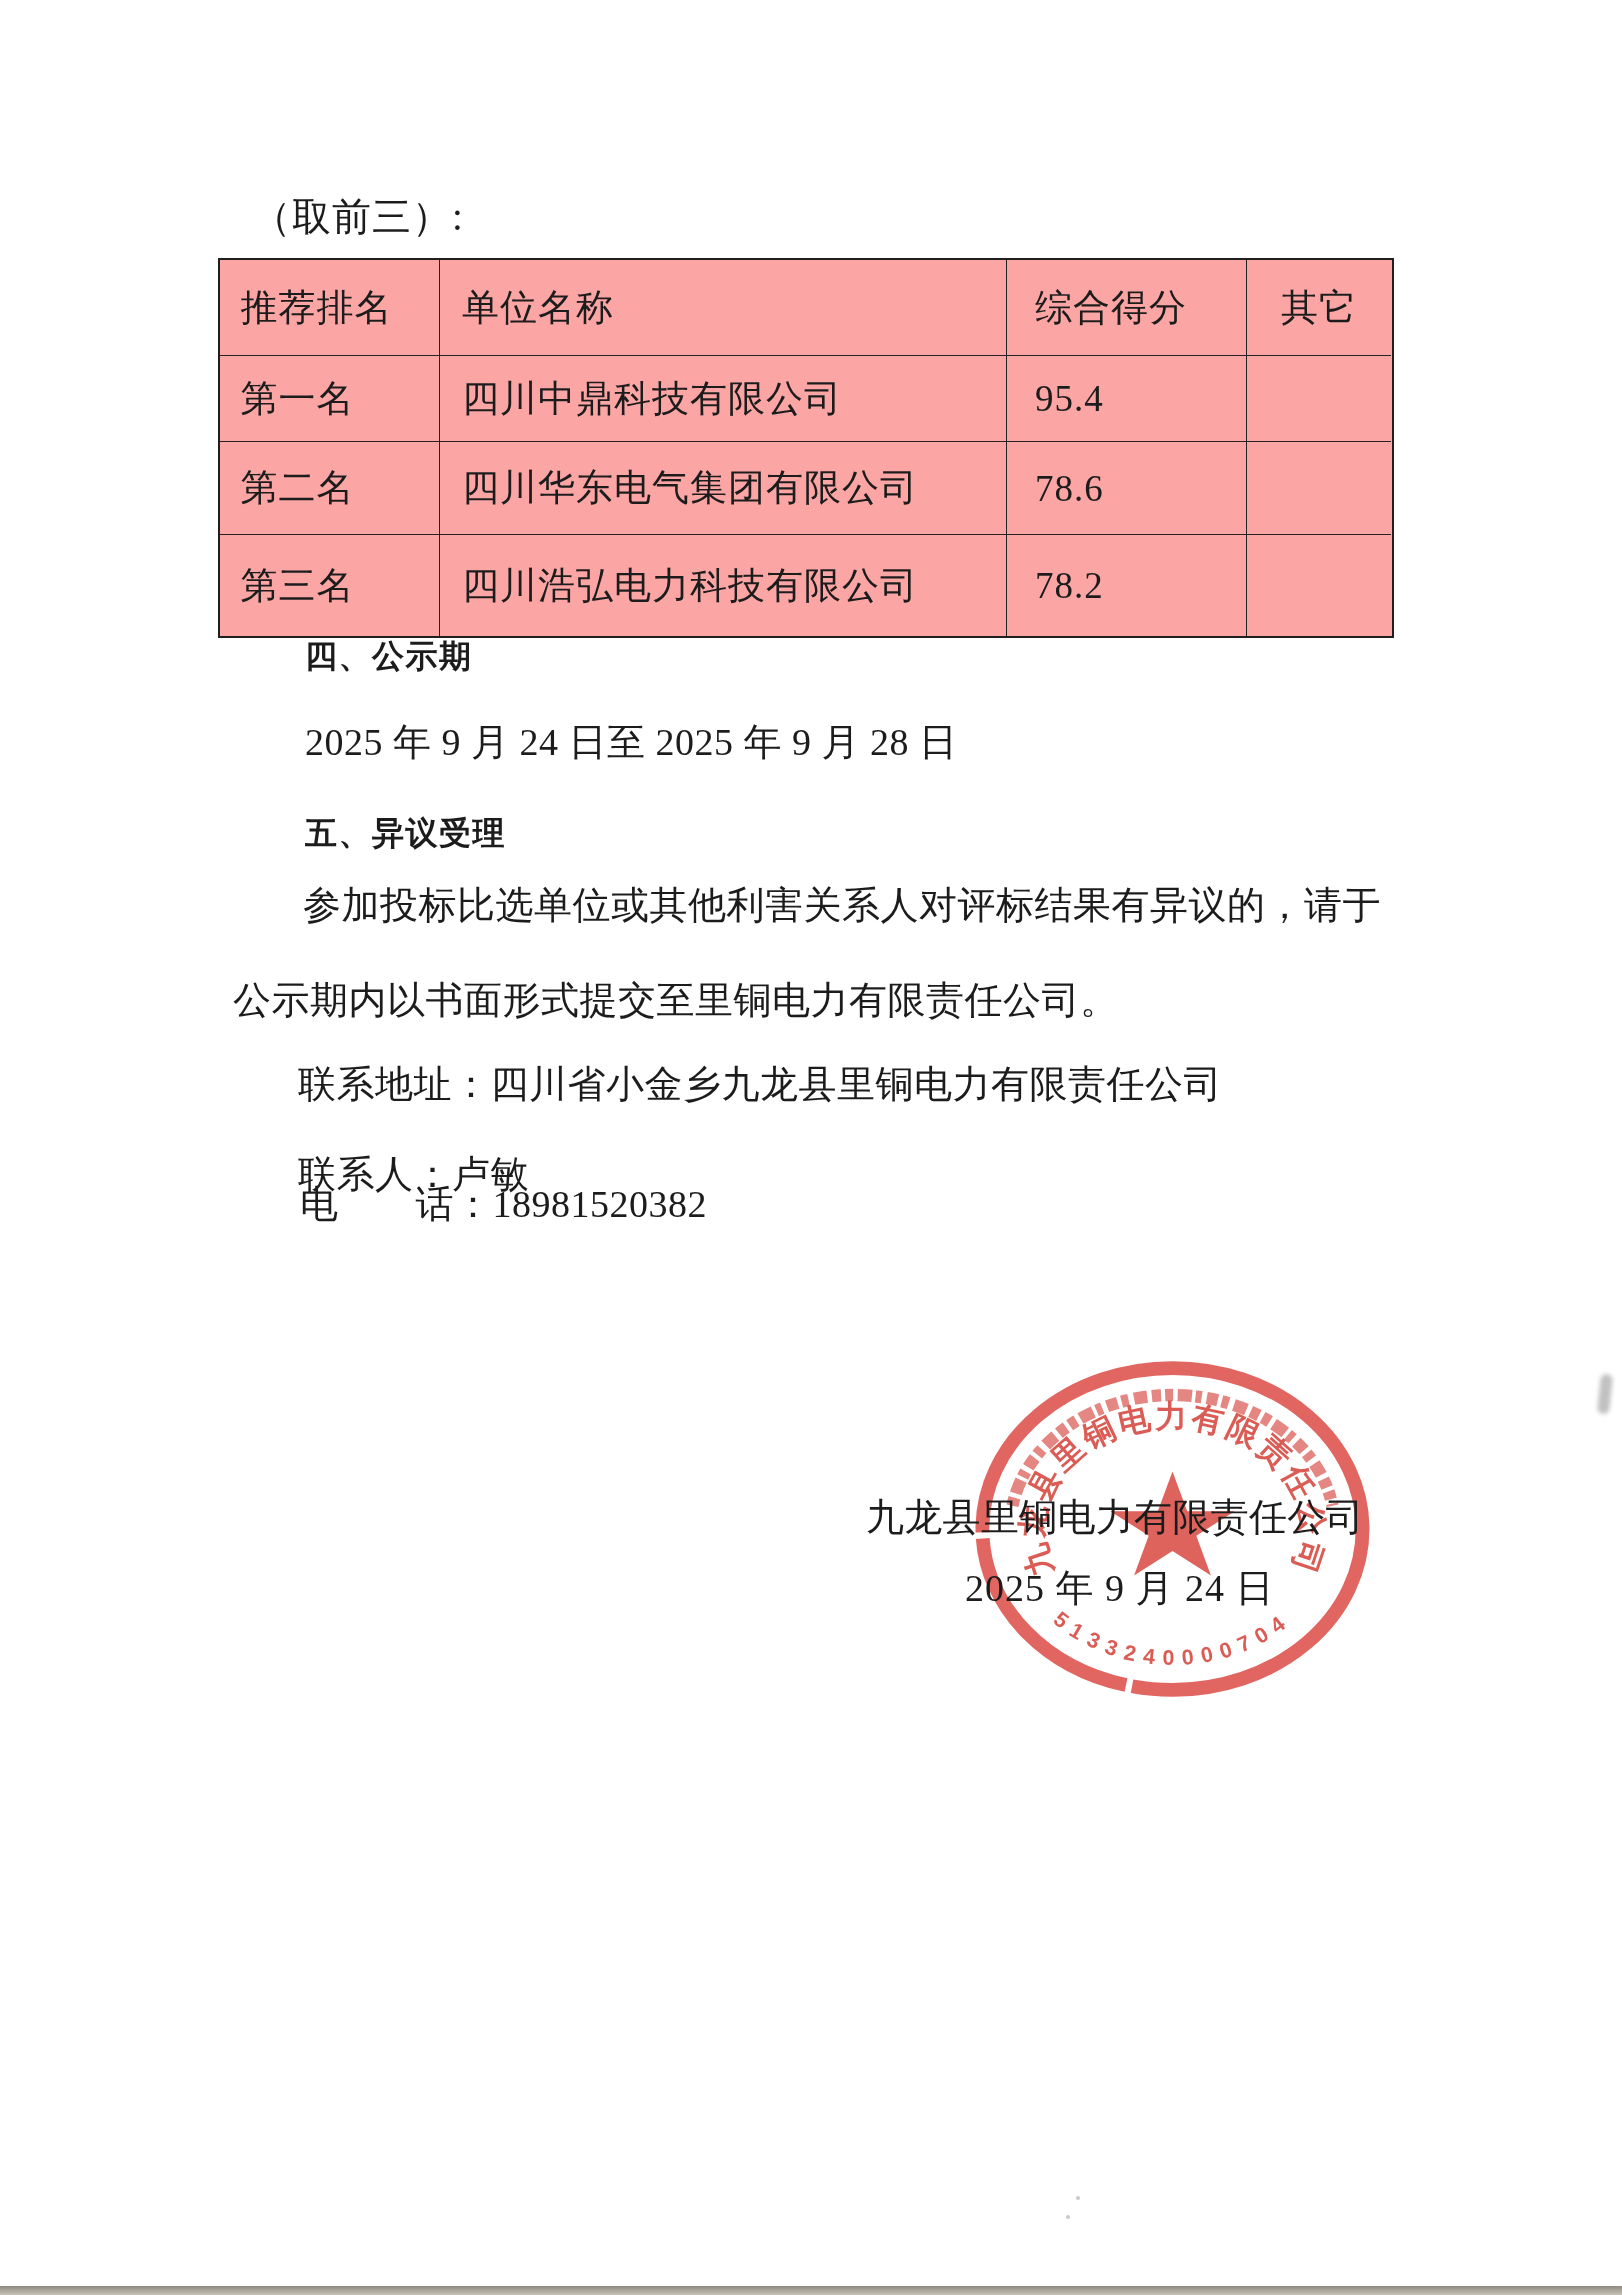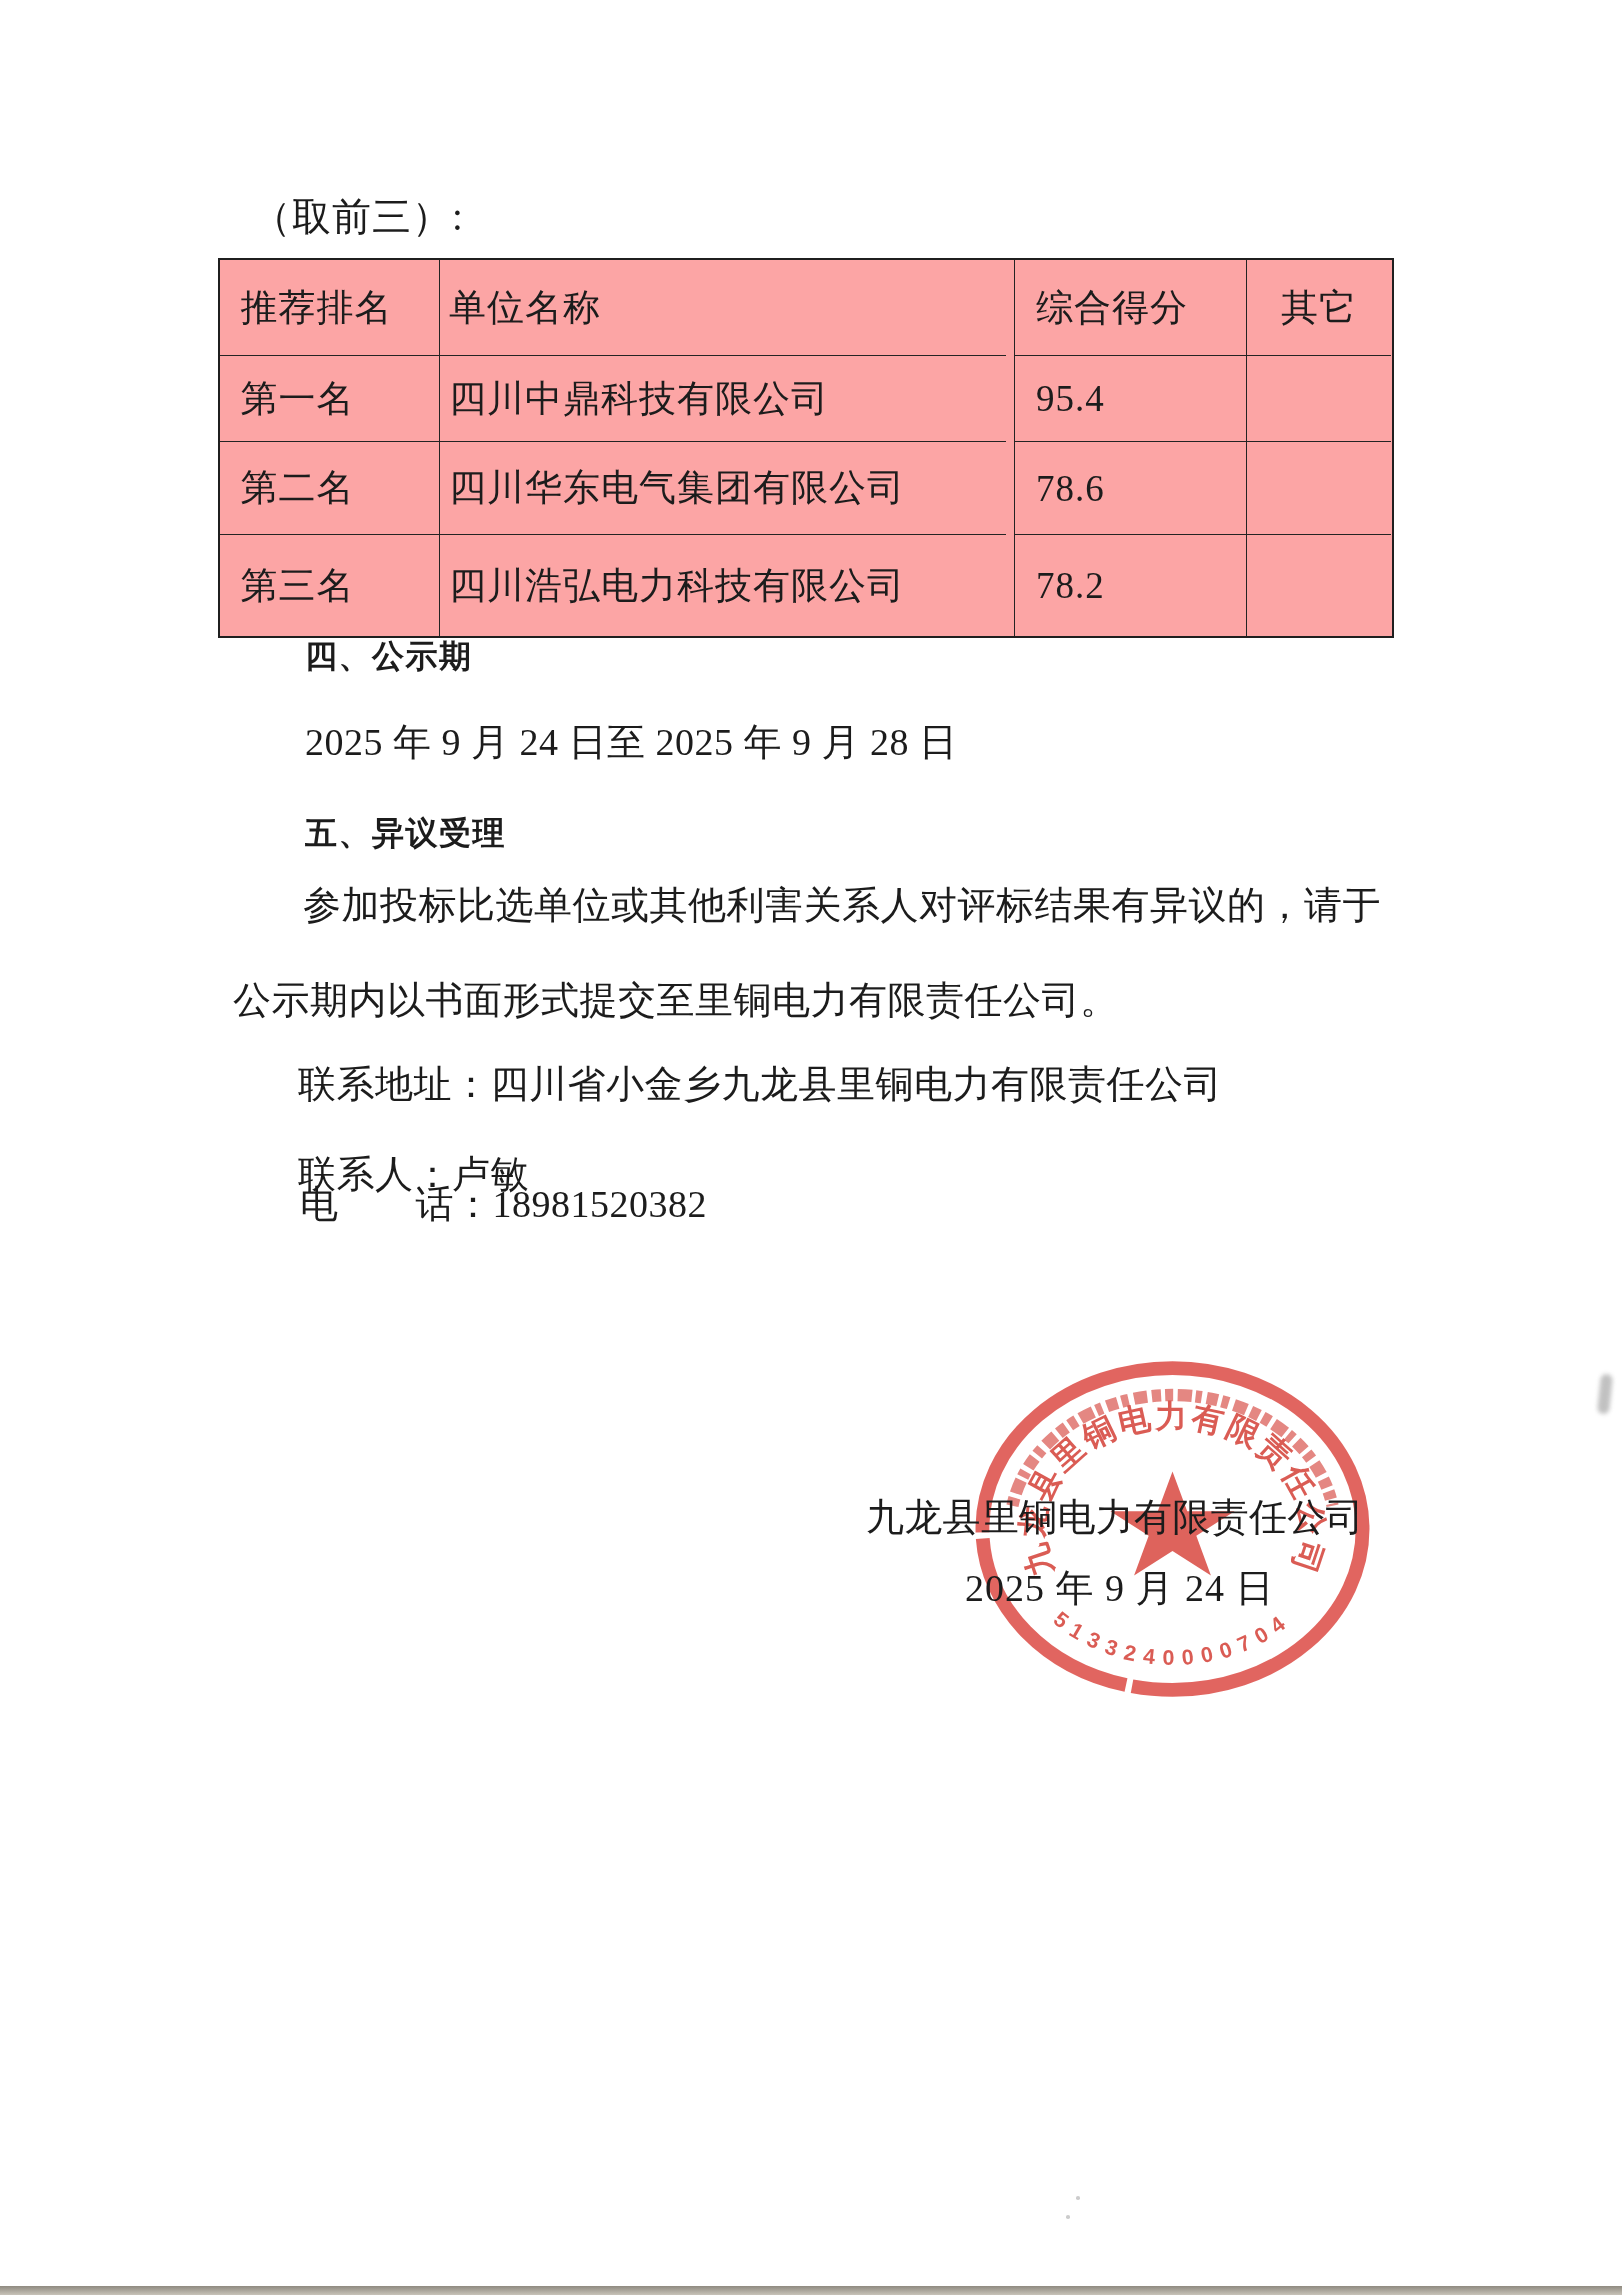--- a/index.html
+++ b/index.html
@@ -17,26 +17,26 @@
     border:2.6px solid #1f1f1f;box-sizing:content-box;
     display:grid;
     grid-template-columns:219px 567px 240px 145px;
     grid-template-rows:95px 86px 93px 102px;
     background:#fca5a5;
   }
   .cell{
     display:flex;align-items:center;
     font-size:37px;letter-spacing:1px;
     border-left:1.5px solid #242424;border-top:1.5px solid #242424;
-    padding-left:9px;box-sizing:border-box;white-space:nowrap;
+    padding-left:22px;box-sizing:border-box;white-space:nowrap;
   }
   .cell.first-col{border-left:none;}
   .cell.first-row{border-top:none;}
   .cell.rank-col{padding-left:20.4px;}
-  .cell.score-col{padding-left:21px;margin-left:8px;}
+  .cell.score-col{padding-left:28px;}
   .cell.other-col{padding-left:0;justify-content:center;}
   
   .h-bold{font-family:"Liberation Sans","DejaVu Sans",sans-serif;font-weight:700;font-size:32px;letter-spacing:1.5px;}
   .sec4-title{left:305px;top:635px;}
   .sec4-body{left:305px;top:717px;font-size:38px;letter-spacing:0.5px;}
   .sec5-title{left:305px;top:812px;}
   .body-line{font-size:38px;letter-spacing:0.5px;white-space:nowrap;}
   .para1{left:303px;top:880px;}
   .para2{left:233px;top:975px;}
   .addr{left:298px;top:1059px;}

